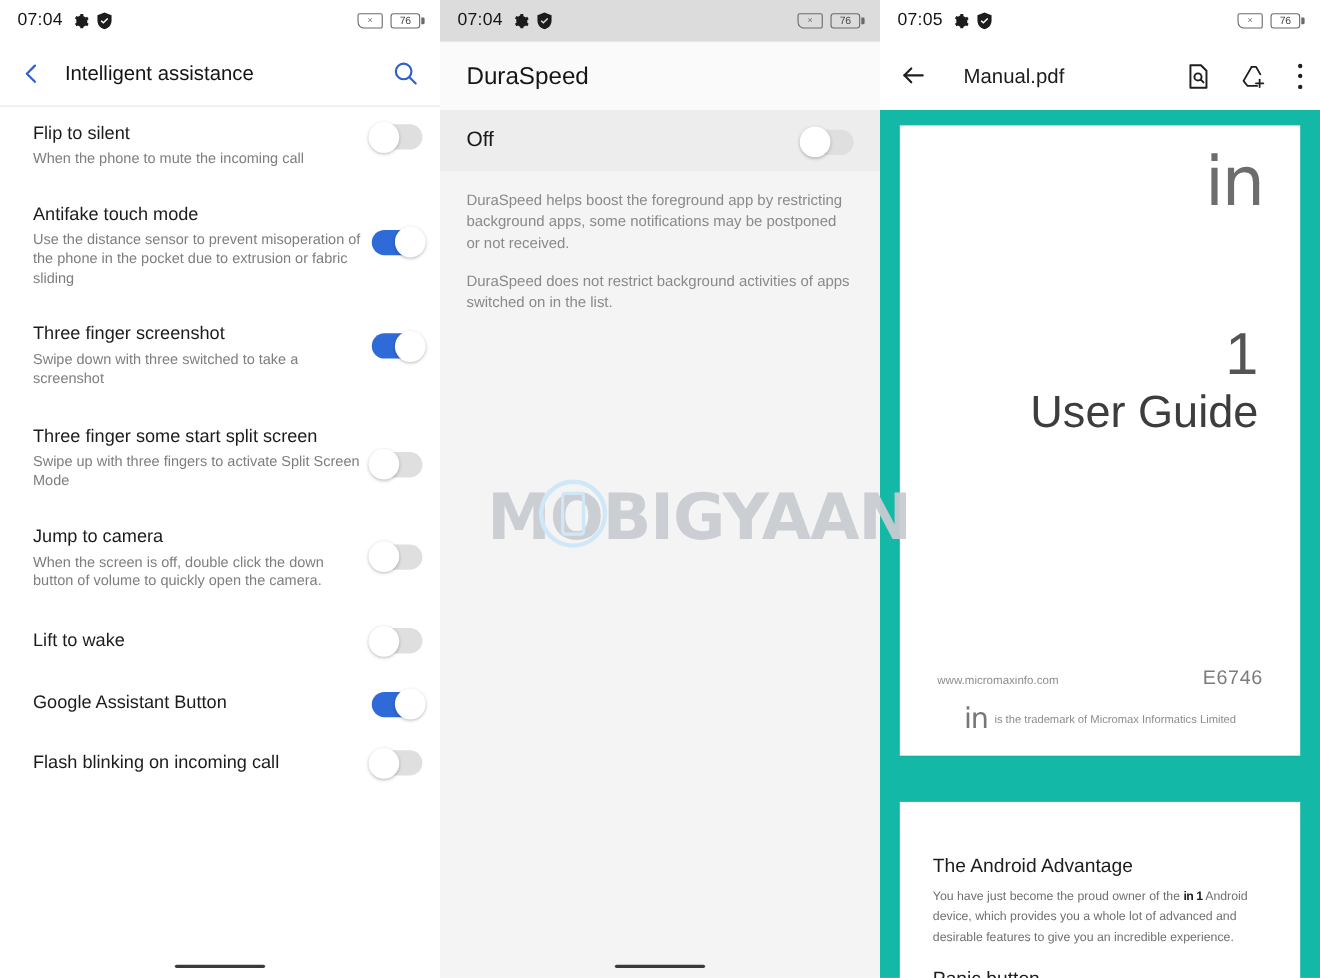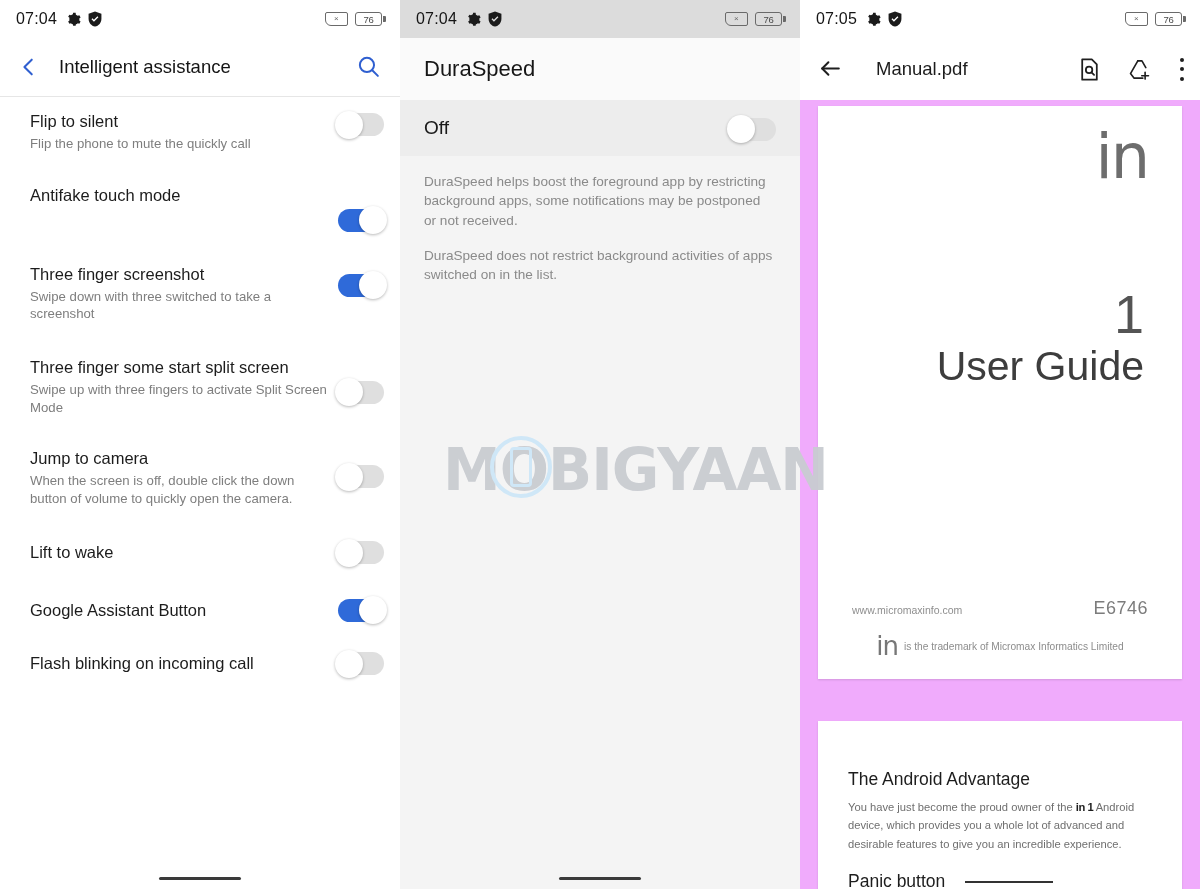--- a/index.html
+++ b/index.html
@@ -141,23 +141,23 @@
   }
   .pdf-back { width: 26px; height: 26px; cursor: pointer; }
   .pdf-filename { font-size: 18.5px; color: #1c1c1c; margin-left: 32px; }
   .pdf-actions { margin-left: auto; display: flex; align-items: center; gap: 26px; }
   .pdf-act { width: 25px; height: 25px; cursor: pointer; display: block; }
   .kebab { width: 5px; height: 23px; display: flex; flex-direction: column;
            justify-content: space-between; align-items: center; cursor: pointer; }
   .kebab i { width: 4px; height: 4px; border-radius: 50%; background: #1f1f1f; display: block; }
 
   .pdf-canvas {
-    background: #f0abfc;
+    background: #14b8a6;
     height: calc(889px - 38px - 62px);
-    padding: 6px 0 0 0;
+    padding: 14px 0 0 0;
     overflow: hidden;
   }
   .pdf-page {
     background: #fff;
     margin: 0 18px;
     box-shadow: 0 1px 2px rgba(0,0,0,.13);
     position: relative;
   }
   .pdf-page-1 { height: 573px; padding: 26px 34px 22px 34px; display: flex; flex-direction: column; }
   .pdf-page-gap { height: 42px; }
@@ -280,31 +280,32 @@
           </svg>
       </span>
     </div>
     <div class="divider-line"></div>
 
     <div class="settings-list">
 
       <div class="setting-row">
         <div class="setting-texts">
           <div class="setting-title">Flip to silent</div>
-          <div class="setting-desc">Flip the phone to mute the quickly call</div>
+          <div class="setting-desc">When the phone to mute the incoming call</div>
         </div>
         <div class="toggle off">
             <span class="knob"></span>
           </div>
       </div>
 
 
       <div class="setting-row" style="padding-top:18px;">
         <div class="setting-texts">
           <div class="setting-title">Antifake touch mode</div>
+          <div class="setting-desc">Use the distance sensor to prevent misoperation of the phone in the pocket due to extrusion or fabric sliding</div>
         </div>
         <div class="toggle on" style="margin-top:24px;">
             <span class="knob"></span>
           </div>
       </div>
 
       <div class="setting-row" style="padding-top:18px;">
         <div class="setting-texts">
           <div class="setting-title">Three finger screenshot</div>
           <div class="setting-desc">Swipe down with three switched to take a screenshot</div>

